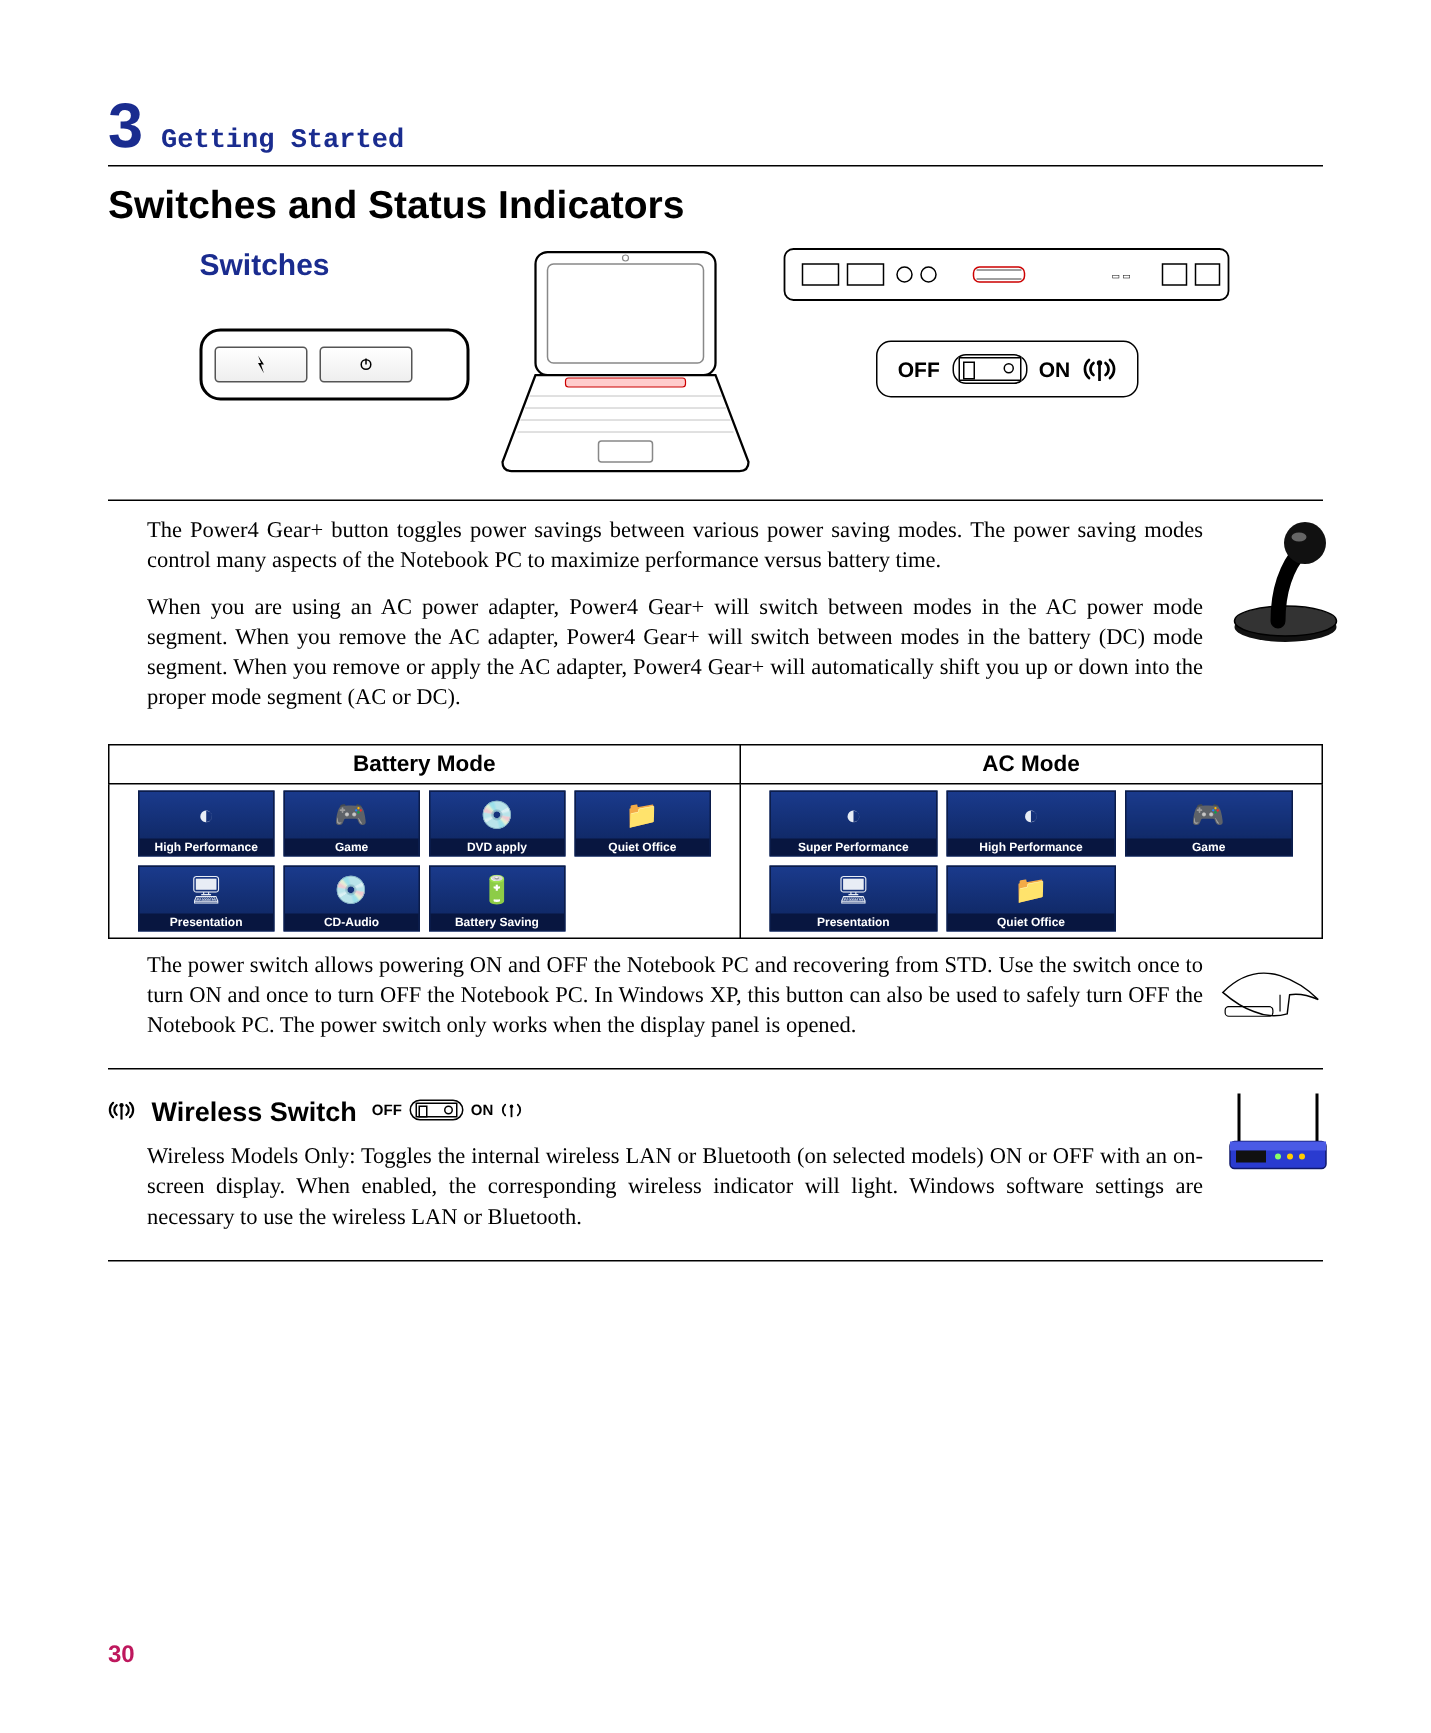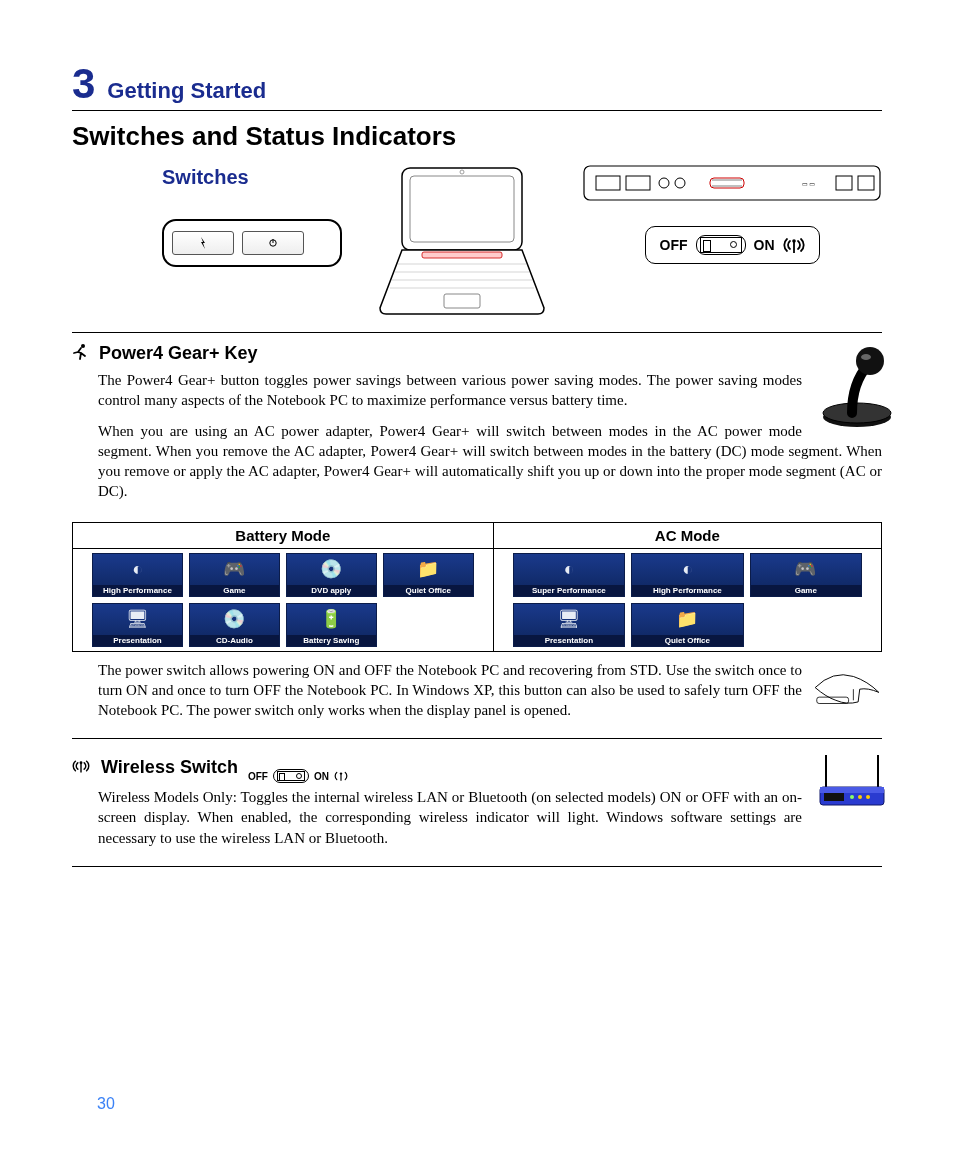--- a/index.html
+++ b/index.html
@@ -20,24 +20,24 @@
     color: #1a2c8f;
   }
   .chapbar {
     display: flex;
     align-items: flex-end;
     gap: 12px;
     border-bottom: 1.5px solid #000;
     padding-bottom: 2px;
   }
   .chaptitle {
-    font-family: Liberation Sans, sans-serif;
+    font-family: Liberation Mono, monospace;
     font-weight: bold;
     color: #1a2c8f;
-    font-size: 22px;
+    font-size: 18px;
     padding-bottom: 4px;
   }
   h1.page-title {
     font-family: Arial, Helvetica, sans-serif;
     font-size: 26px;
     font-weight: bold;
     margin: 10px 0 8px 0;
   }
   h2.sect {
     font-family: Arial, Helvetica, sans-serif;
@@ -64,23 +64,23 @@
     margin: 4px 0 10px 26px;
     text-align: justify;
   }
   hr.thin {
     border: none;
     border-top: 1px solid #000;
     margin: 8px 0 10px 0;
   }
   .top-figs {
     display: flex;
-    justify-content: flex-end;
+    justify-content: center;
     align-items: flex-start;
-    gap: 20px;
+    gap: 4px;
     margin-bottom: 8px;
   }
   .switch-pill {
     border: 2px solid #000;
     border-radius: 14px;
     padding: 10px 8px;
     display: flex;
     gap: 8px;
     margin-top: 30px;
   }
@@ -172,38 +172,37 @@
     display: inline-flex;
     align-items: center;
     justify-content: center;
     font-weight: bold;
   }
   .page-num {
     position: absolute;
     left: 72px;
     bottom: 42px;
     font-family: Arial, Helvetica, sans-serif;
-    font-weight: normal;
-    color: #3b82f6;
+    font-weight: bold;
+    color: #be185d;
     font-size: 16px;
-    margin-left: 25px;
   }
   .router {
     width: 70px;
   }
   .hand-press svg { width: 70px; }
   .gearshift { width: 70px; }
   .float-right {
     float: right;
     margin: 0 0 4px 10px;
   }
   .clear { clear: both; }
   .sub-row {
     display: flex;
-    align-items: flex-end;
+    align-items: center;
     gap: 10px;
   }
 </style>
 </head>
 <body>
 
 <div class="chapbar">
   <span class="chapnum">3</span>
   <span class="chaptitle">Getting Started</span>
 </div>
@@ -293,29 +292,20 @@
 <div>
   <div class="float-right gearshift">
     <svg width="90" height="86" viewBox="0 0 90 86">
       <ellipse cx="45" cy="74" rx="34" ry="10" fill="#111"></ellipse>
       <ellipse cx="45" cy="70" rx="34" ry="10" fill="#333" stroke="#000"></ellipse>
       <path d="M40 70 Q40 40 56 22" stroke="#000" stroke-width="10" fill="none" stroke-linecap="round"></path>
       <circle cx="58" cy="18" r="14" fill="#111"></circle>
       <ellipse cx="54" cy="14" rx="5" ry="3" fill="#666"></ellipse>
     </svg>
   </div>
-  <h3 class="sub" style="margin-left:0;">
-    <span class="lead-icon">
-      <svg width="16" height="18" viewBox="0 0 16 18">
-          <circle cx="11" cy="3" r="2" fill="#000"></circle>
-          <path d="M9 5 L6 9 L9 10 L8 16 M6 9 L2 10 M9 10 L13 13" stroke="#000" stroke-width="1.8" fill="none" stroke-linecap="round"></path>
-        </svg>
-    </span>
-    <span>Power4 Gear+ Key</span>
-  </h3>
   <p>The Power4 Gear+ button toggles power savings between various power saving modes. The power saving modes control many aspects of the Notebook PC to maximize performance versus battery time.</p>
   <p>When you are using an AC power adapter, Power4 Gear+ will switch between modes in the AC power mode segment. When you remove the AC adapter, Power4 Gear+ will switch between modes in the battery (DC) mode segment. When you remove or apply the AC adapter, Power4 Gear+ will automatically shift you up or down into the proper mode segment (AC or DC).</p>
   <div class="clear"></div>
 
   <table class="mode-table">
     <tbody>
         <tr>
       <th style="width:52%;">Battery Mode</th>
       <th>AC Mode</th>
     </tr>

